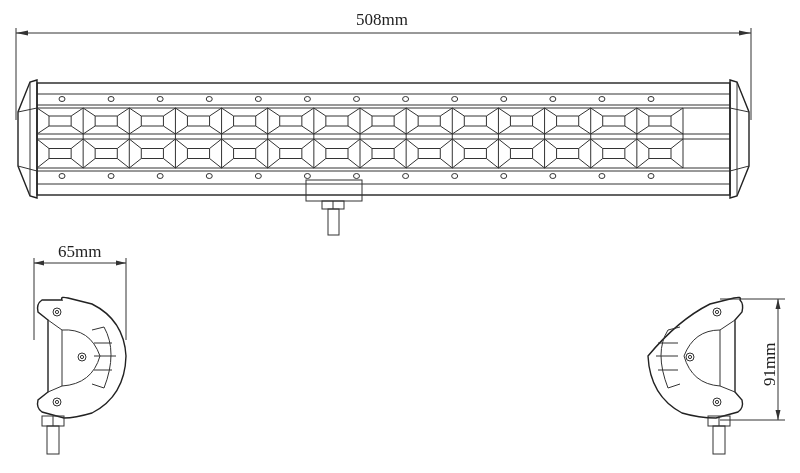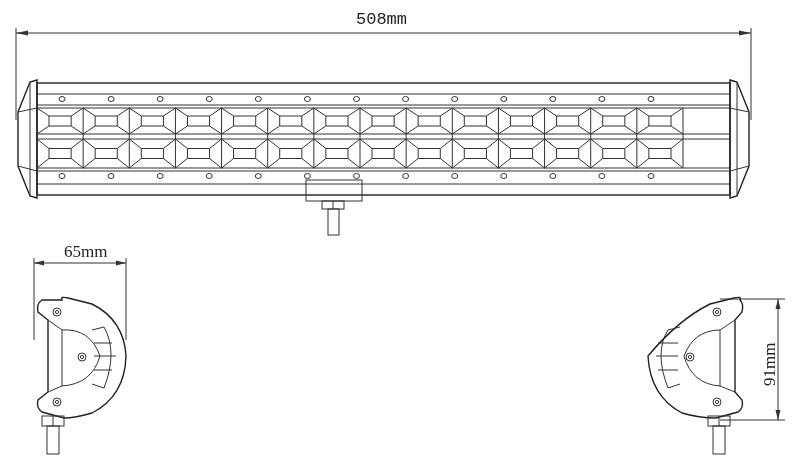--- a/index.html
+++ b/index.html
@@ -371,15 +371,15 @@
 
   <g>
     <line class="line" x1="720" y1="299" x2="785" y2="299"></line>
     <line class="line" x1="720" y1="420" x2="785" y2="420"></line>
     <line class="line" x1="778" y1="299" x2="778" y2="420"></line>
     <polygon points="778,299 775.5,309 780.5,309" fill="#333"></polygon>
     <polygon points="778,420 775.5,410 780.5,410" fill="#333"></polygon>
   </g>
 </svg>
 
-<div class="dim-text" style="left:356px; top:10px;font-family:Liberation Mono, monospace;">508mm</div>
-<div class="dim-text" style="left:64px; top:242px;">65mm</div>
+<div class="dim-text" style="left:356px; top:10px;">508mm</div>
+<div class="dim-text" style="left:58px; top:242px;">65mm</div>
 <div class="dim-text vert" style="left:760px; top:386px;">91mm</div>
 
 </body></html>

